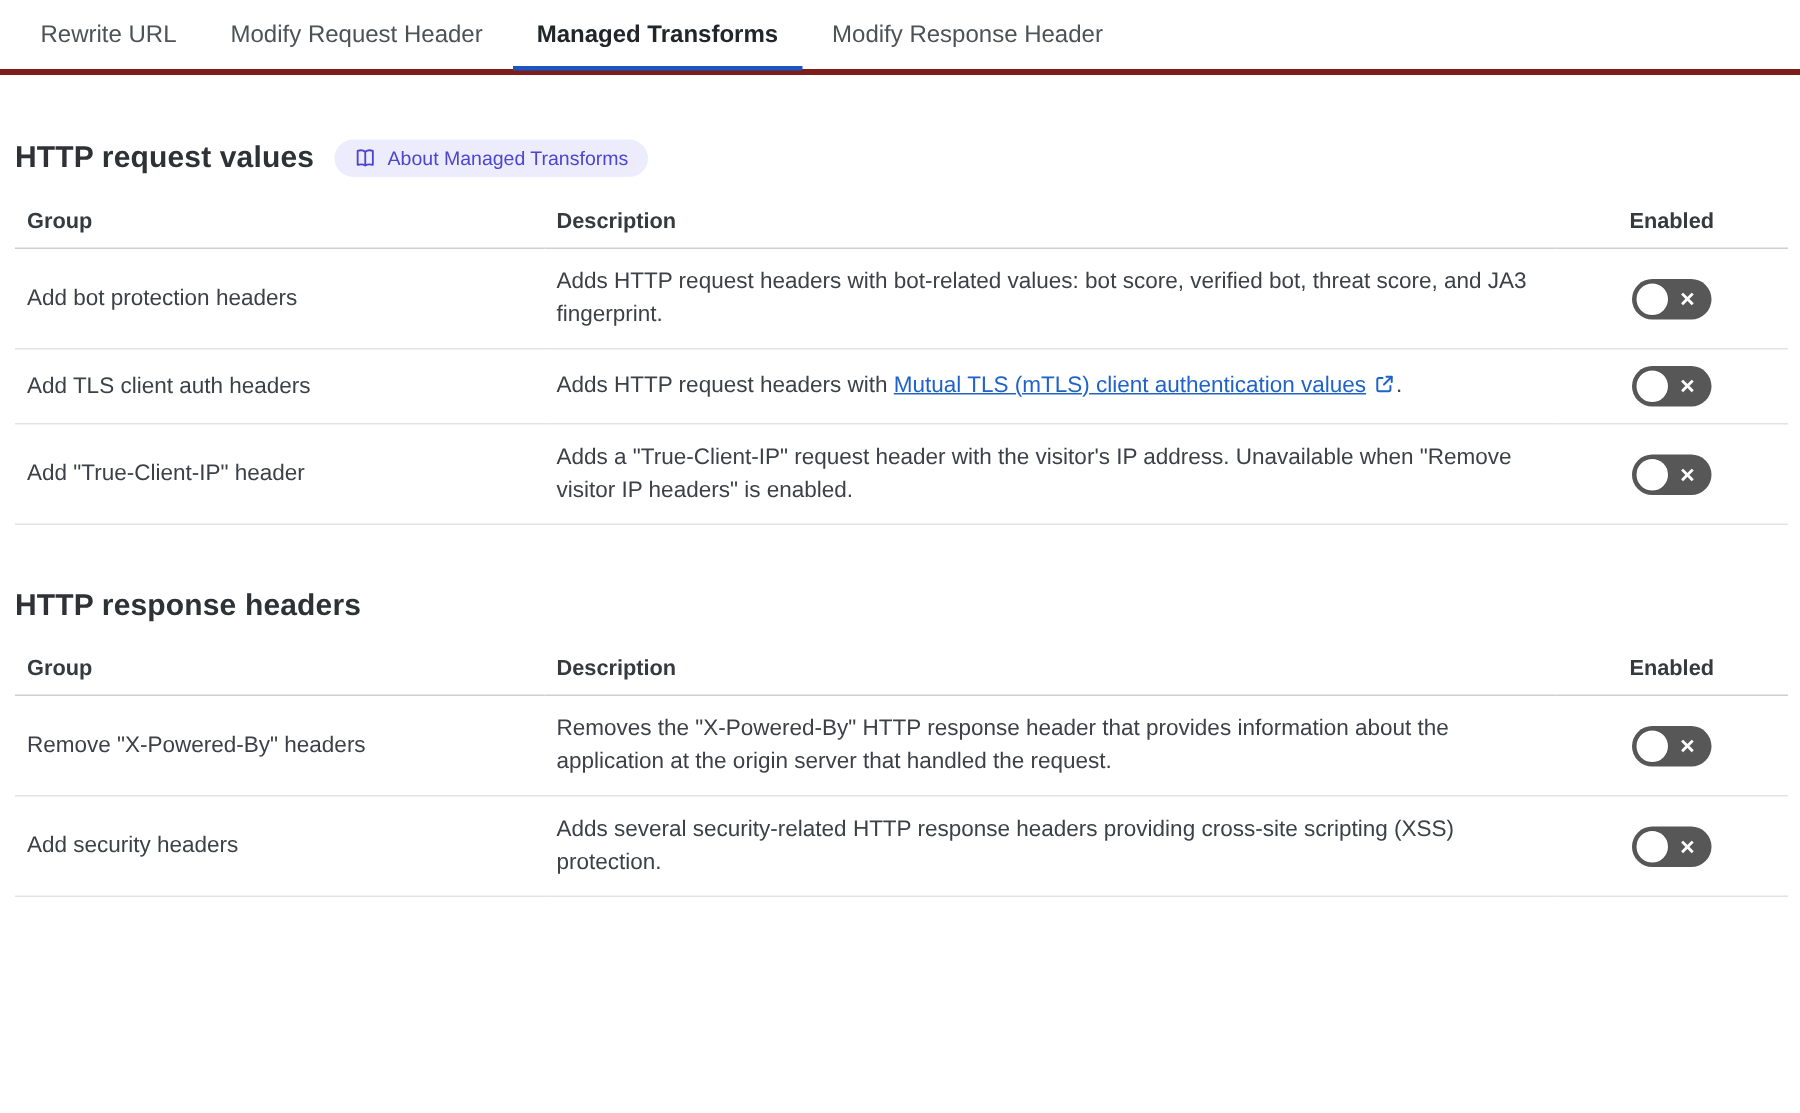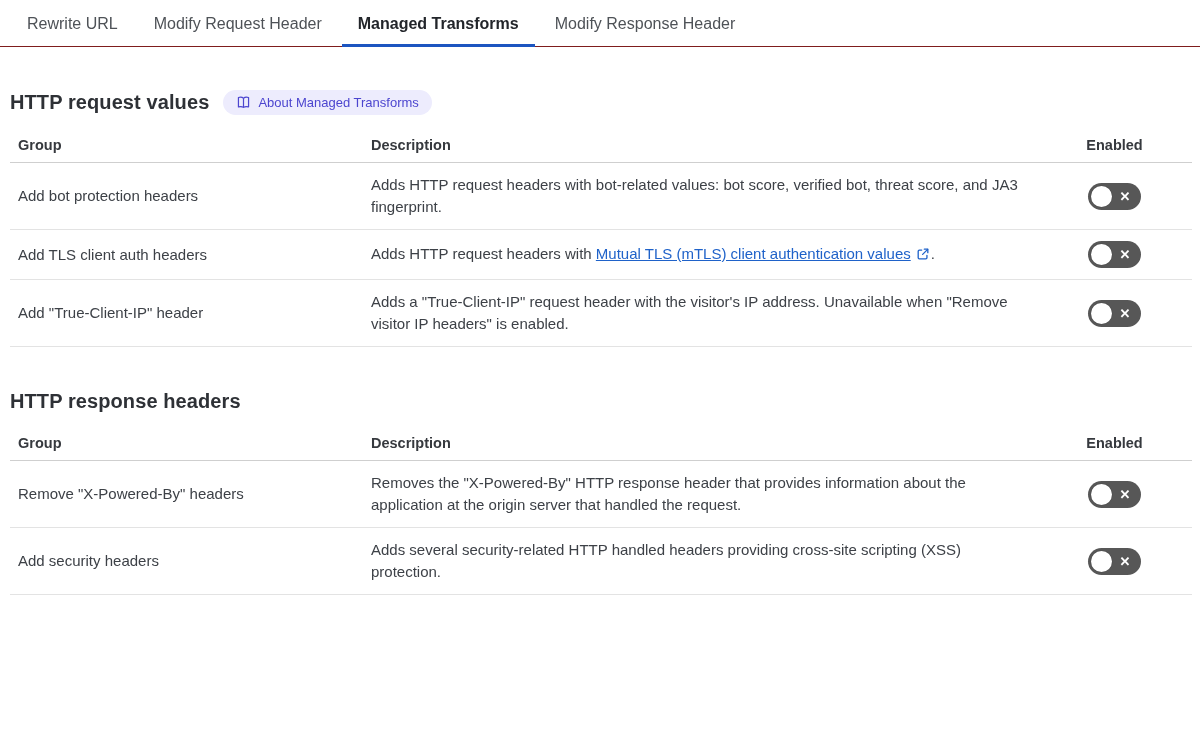--- a/index.html
+++ b/index.html
@@ -8,21 +8,21 @@
     font-family:"Liberation Sans", sans-serif;
     color:#3d4147;
     -webkit-font-smoothing:antialiased;
   }
 
   
   .tabbar {
     display:flex;
     gap:4px;
     padding-left:11px;
-    border-bottom:1px solid #7f1d1d;
+    border-bottom:4px solid #7f1d1d;
   }
   .tab {
     position:relative;
     padding:15px 16px 13px;
     font-size:16px;
     color:#4e5257;
     cursor:pointer;
     white-space:nowrap;
   }
   .tab.active { color:#22252a; font-weight:600; }
@@ -237,21 +237,21 @@
         <td class="c-enabled">
           <button class="toggle off">
 
             <span class="knob"></span>
             <span class="glyph glyph-x">✕</span>
           </button>
         </td>
       </tr>
       <tr>
         <td class="c-group">Add security headers</td>
-        <td class="c-desc">Adds several security-related HTTP handled headers providing cross-site scripting (XSS) protection.</td>
+        <td class="c-desc">Adds several security-related HTTP response headers providing cross-site scripting (XSS) protection.</td>
         <td class="c-enabled">
           <button class="toggle off">
 
             <span class="knob"></span>
             <span class="glyph glyph-x">✕</span>
           </button>
         </td>
       </tr>
     </tbody>
   </table>

